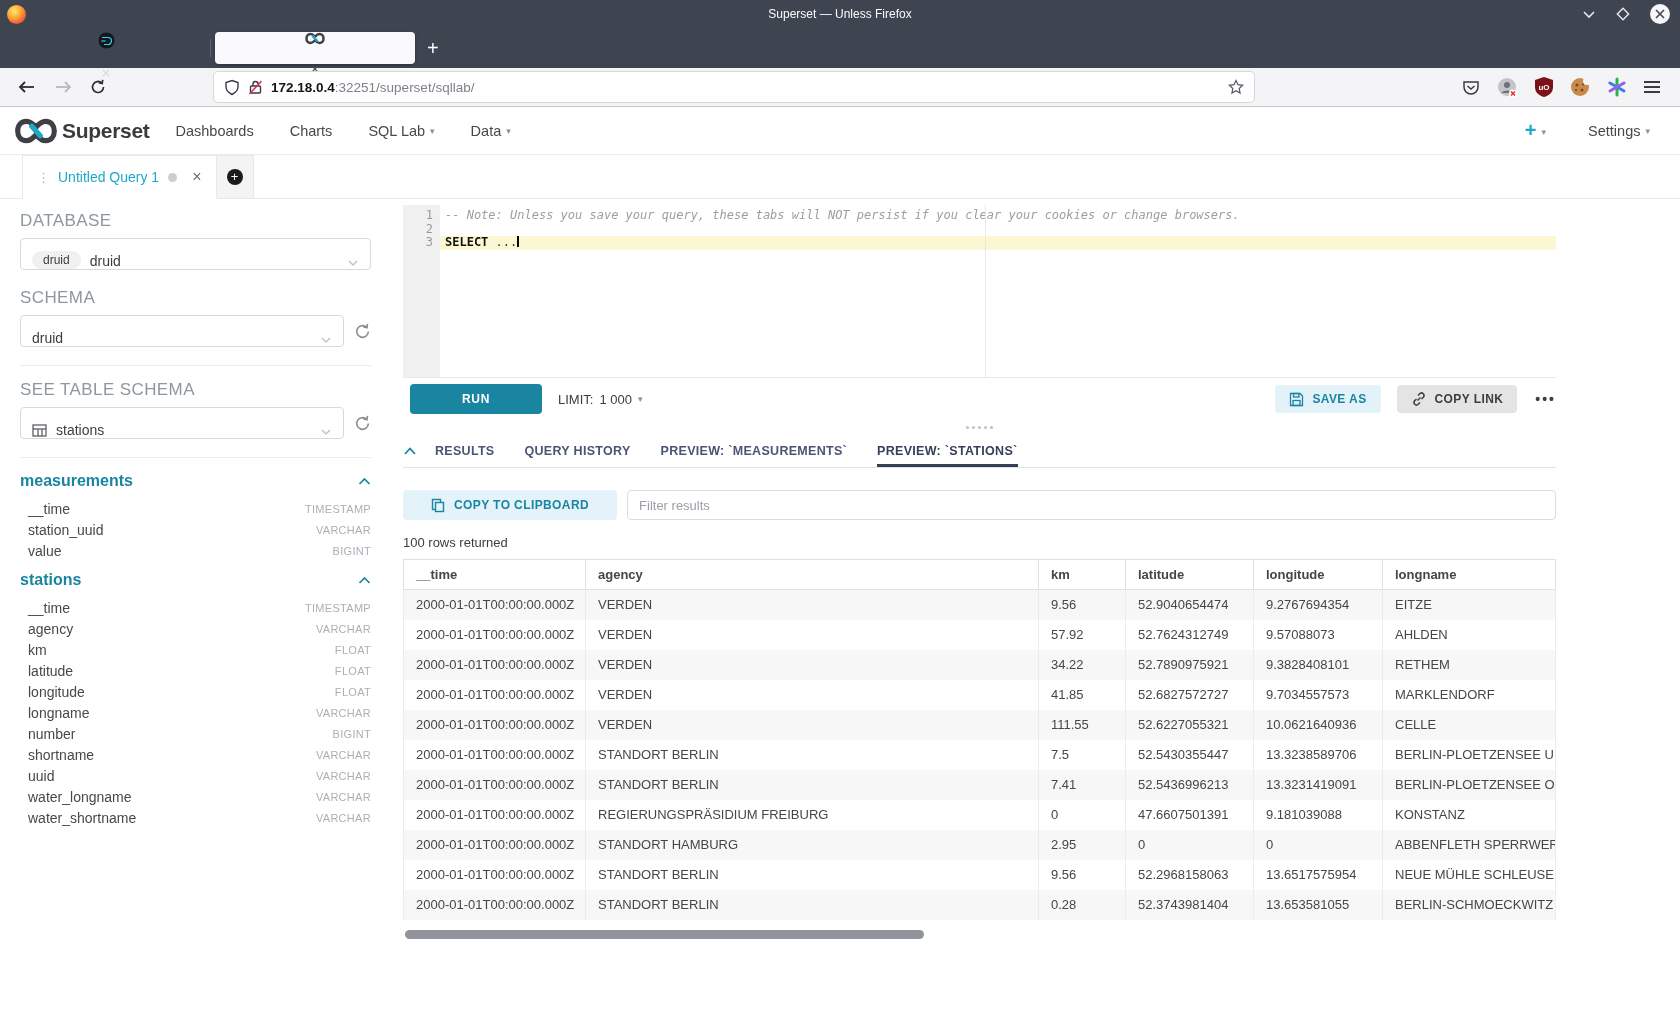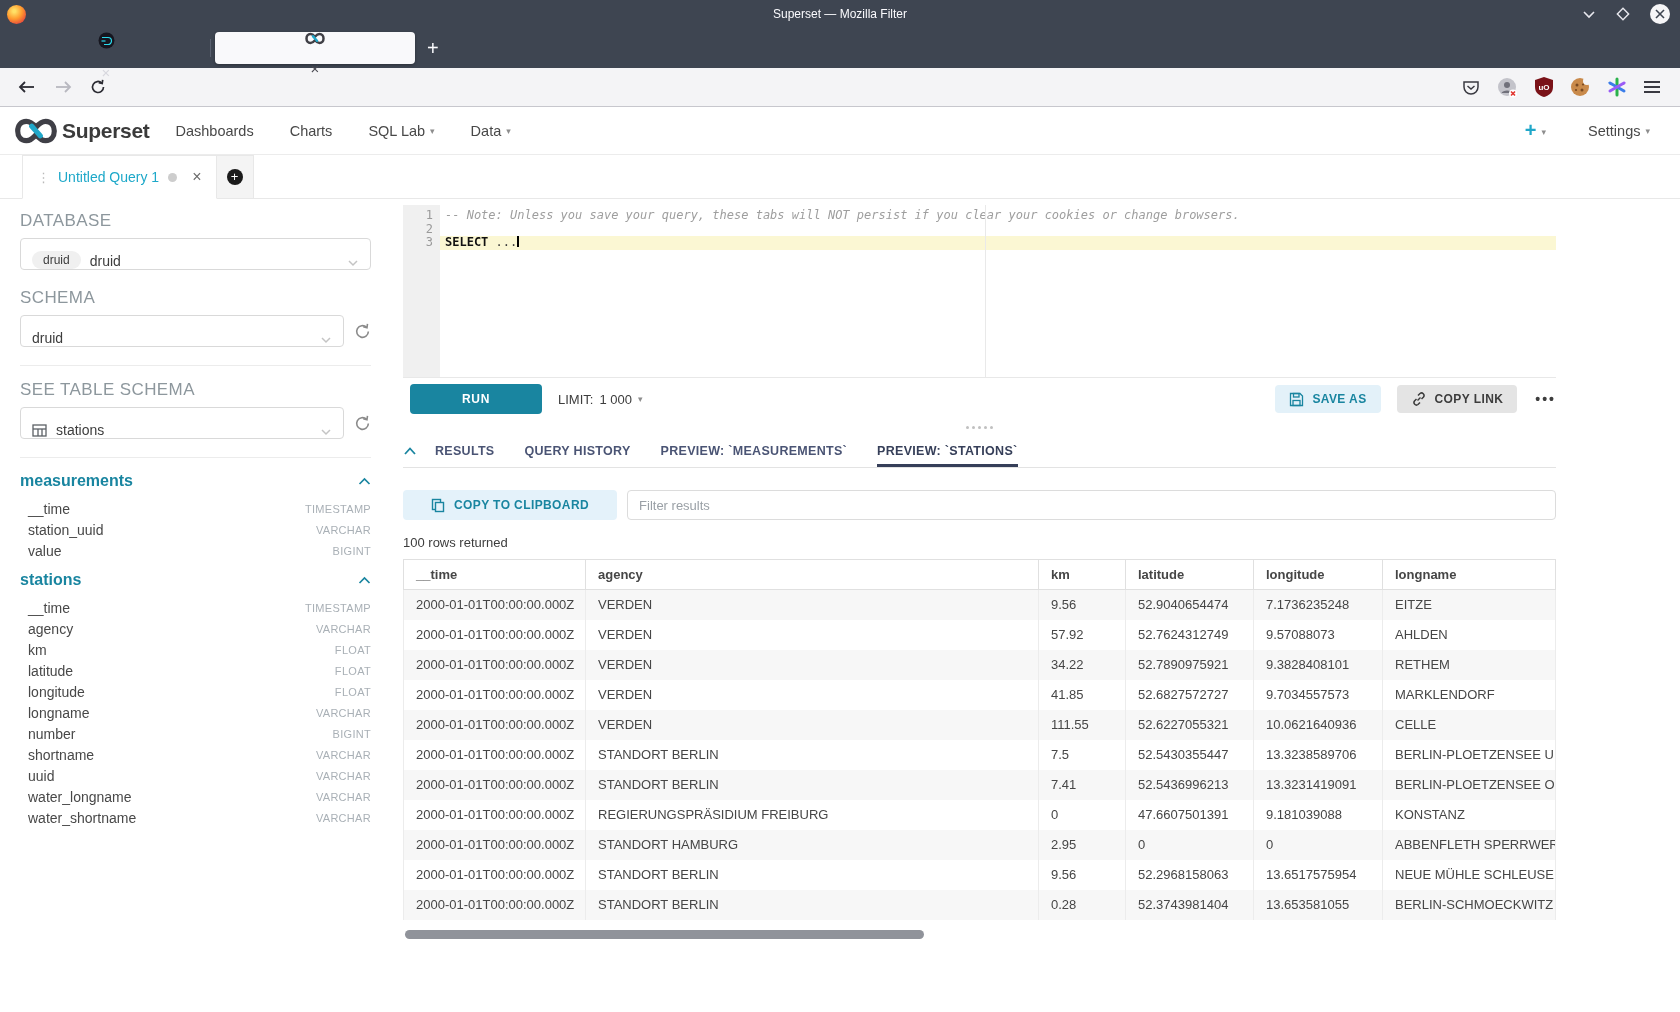--- a/index.html
+++ b/index.html
@@ -124,21 +124,21 @@
   .hscroll { margin-top:10px; height:9px; position:relative; }
   .hscroll .thumb { position:absolute; left:2px; top:0; width:45%; height:9px; border-radius:5px; background:#90939a; }
 
   svg { display:block; }
 </style>
 </head>
 <body>
 
 <div class="titlebar">
   <div class="ff-logo"></div>
-  <div class="win-title">Superset — Mozilla Filter</div>
+  <div class="win-title">Superset — Unless Firefox</div>
   <div class="win-controls">
     <span>
       <svg width="14" height="9">
           <polyline points="2,2 7,7 12,2" fill="none" stroke="#e8e8ee" stroke-width="1.6"></polyline>
         </svg>
     </span>
     <span>
       <svg width="14" height="14">
           <rect x="3" y="3" width="8" height="8" fill="none" stroke="#e8e8ee" stroke-width="1.4" transform="rotate(45 7 7)"></rect>
         </svg>
@@ -189,20 +189,43 @@
     <span>
       <svg width="18" height="14" viewBox="0 0 18 14" stroke="#b8b8c0" stroke-width="1.8" fill="none">
           <line x1="2" y1="7" x2="16" y2="7"></line>
           <polyline points="11,2 16,7 11,12"></polyline>
         </svg>
     </span>
     <span>
       <svg width="16" height="16" viewBox="0 0 16 16" fill="none" stroke="#2b2b33" stroke-width="1.7">
           <path d="M13.5 8a5.5 5.5 0 1 1-1.7-4"></path>
           <polyline points="12.7,0.8 12.2,4.4 8.7,3.6"></polyline>
+        </svg>
+    </span>
+  </div>
+  <div class="urlbar">
+    <span>
+      <svg width="16" height="17" viewBox="0 0 16 16">
+          <path d="M8 1l6 2v4c0 4-3 6.5-6 8-3-1.5-6-4-6-8V3z" fill="none" stroke="#3a3a42" stroke-width="1.4"></path>
+        </svg>
+    </span>
+    <span>
+      <svg width="15" height="16" viewBox="0 0 14 16">
+          <rect x="2" y="7" width="10" height="7" rx="1" fill="none" stroke="#3a3a42" stroke-width="1.4"></rect>
+          <path d="M4.5 7V5a2.5 2.5 0 0 1 5 0" fill="none" stroke="#3a3a42" stroke-width="1.4"></path>
+          <line x1="1" y1="15" x2="13" y2="2" stroke="#e22850" stroke-width="1.5"></line>
+        </svg>
+    </span>
+    <span>
+      <span class="url-host">172.18.0.4</span><span class="url-path">:32251/superset/sqllab/</span>
+    </span>
+    <span class="spacer"></span>
+    <span>
+      <svg width="16" height="16" viewBox="0 0 16 16">
+          <path d="M8 1.5l2 4.2 4.6.6-3.4 3.2.9 4.6L8 11.8 3.9 14l.9-4.5L1.4 6.3 6 5.7z" fill="none" stroke="#55555f" stroke-width="1.2"></path>
         </svg>
     </span>
   </div>
   <div class="ext-icons">
     <span>
       <svg width="18" height="18" viewBox="0 0 18 18">
           <path d="M2 4h14v5a7 7 0 0 1-14 0z" fill="none" stroke="#3a3a42" stroke-width="1.5"></path>
           <polyline points="5.5,8 9,11 12.5,8" fill="none" stroke="#3a3a42" stroke-width="1.5"></polyline>
         </svg>
     </span>
@@ -545,21 +568,21 @@
 
   <th>longname</th>
 </tr>
       </thead>
       <tbody>
           <tr>
             <td>2000-01-01T00:00:00.000Z</td>
             <td>VERDEN</td>
             <td>9.56</td>
             <td>52.9040654474</td>
-            <td>7.1736235248</td>
+            <td>9.2767694354</td>
             <td>EITZE</td>
           </tr>
           <tr>
             <td>2000-01-01T00:00:00.000Z</td>
             <td>VERDEN</td>
             <td>57.92</td>
             <td>52.7624312749</td>
             <td>9.57088073</td>
             <td>AHLDEN</td>
           </tr>

